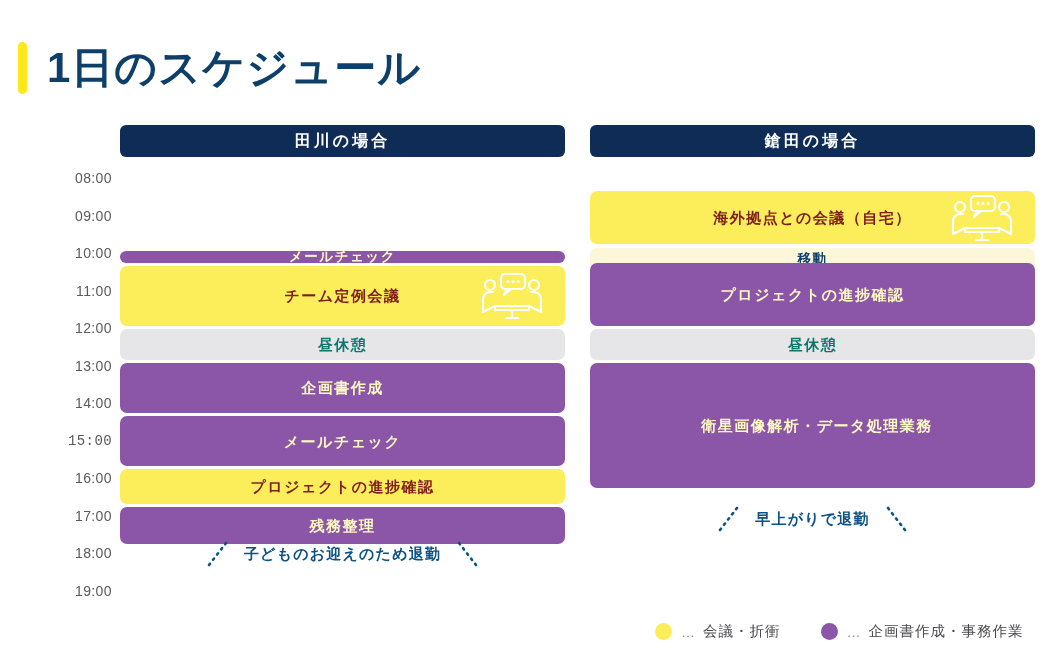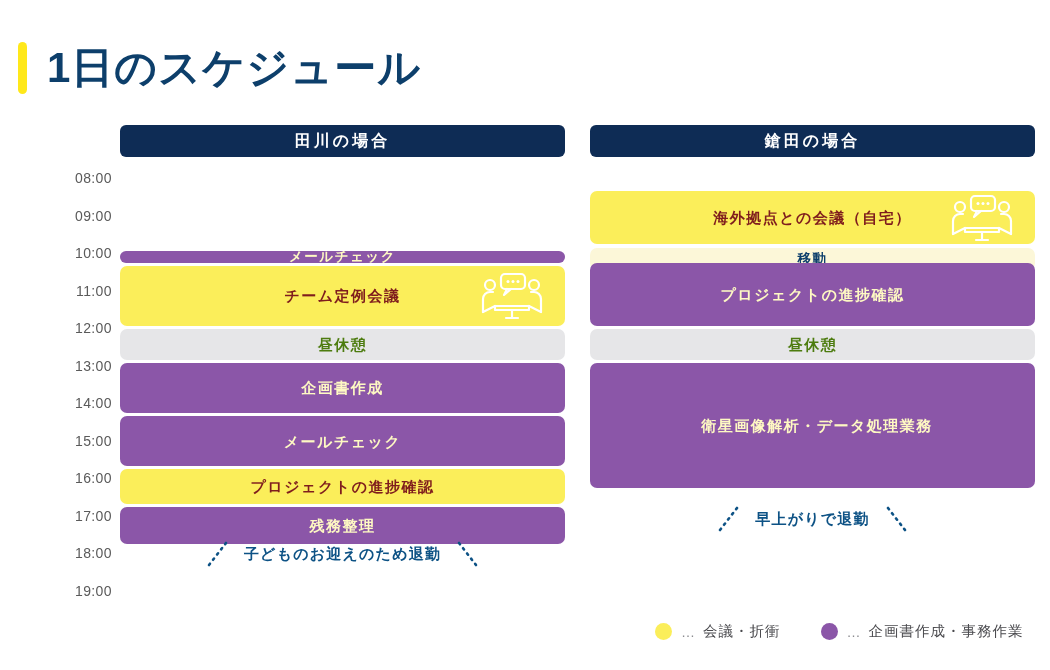--- a/index.html
+++ b/index.html
@@ -50,21 +50,21 @@
   }
   .block .lbl{
     font-size:15px;font-weight:bold;letter-spacing:1.5px;
     text-align:center;line-height:1.3;
   }
   .b-yellow{background:#fbee5a;}
   .b-yellow .lbl{color:#7f1d1d;}
   .b-purple{background:#8b56a8;}
   .b-purple .lbl{color:#fef9c3;text-align:right;}
   .b-grey{background:#e6e6e8;}
-  .b-grey .lbl{color:#4d7c0f;font-weight:bold;text-align:right;}
+  .b-grey .lbl{color:#0f766e;font-weight:bold;text-align:right;}
   .b-cream{background:#fcf7d8;}
   .b-cream .lbl{color:#0d3f6b;font-size:13px;}
   .b-thin .lbl{font-size:13.5px;}
 
   
   .blk-icon{
     position:absolute;right:22px;top:50%;transform:translateY(-50%);
     width:62px;height:48px;pointer-events:none;
   }
 
@@ -100,21 +100,21 @@
   </div>
 
   <div class="time-axis" id="time-axis">
       <div class="time-label" style="top: 18px;">08:00</div>
       <div class="time-label" style="top: 55.5px;">09:00</div>
       <div class="time-label" style="top: 93px;">10:00</div>
       <div class="time-label" style="top: 130.5px;">11:00</div>
       <div class="time-label" style="top: 168px;">12:00</div>
       <div class="time-label" style="top: 205.5px;">13:00</div>
       <div class="time-label" style="top: 243px;">14:00</div>
-      <div class="time-label" style="top: 280.5px;">15:00</div>
+      <div class="time-label" style="top: 280.5px; font-family: Liberation Mono, monospace;">15:00</div>
       <div class="time-label" style="top: 318px;">16:00</div>
       <div class="time-label" style="top: 355.5px;">17:00</div>
       <div class="time-label" style="top: 393px;">18:00</div>
       <div class="time-label" style="top: 430.5px;">19:00</div>
     </div>
 
   <div class="col col-left">
     <div class="col-header">田川の場合</div>
     <div class="track" id="track-0">
         <div class="block b-purple b-thin" style="top: 83.625px; height: 12.5px;">

